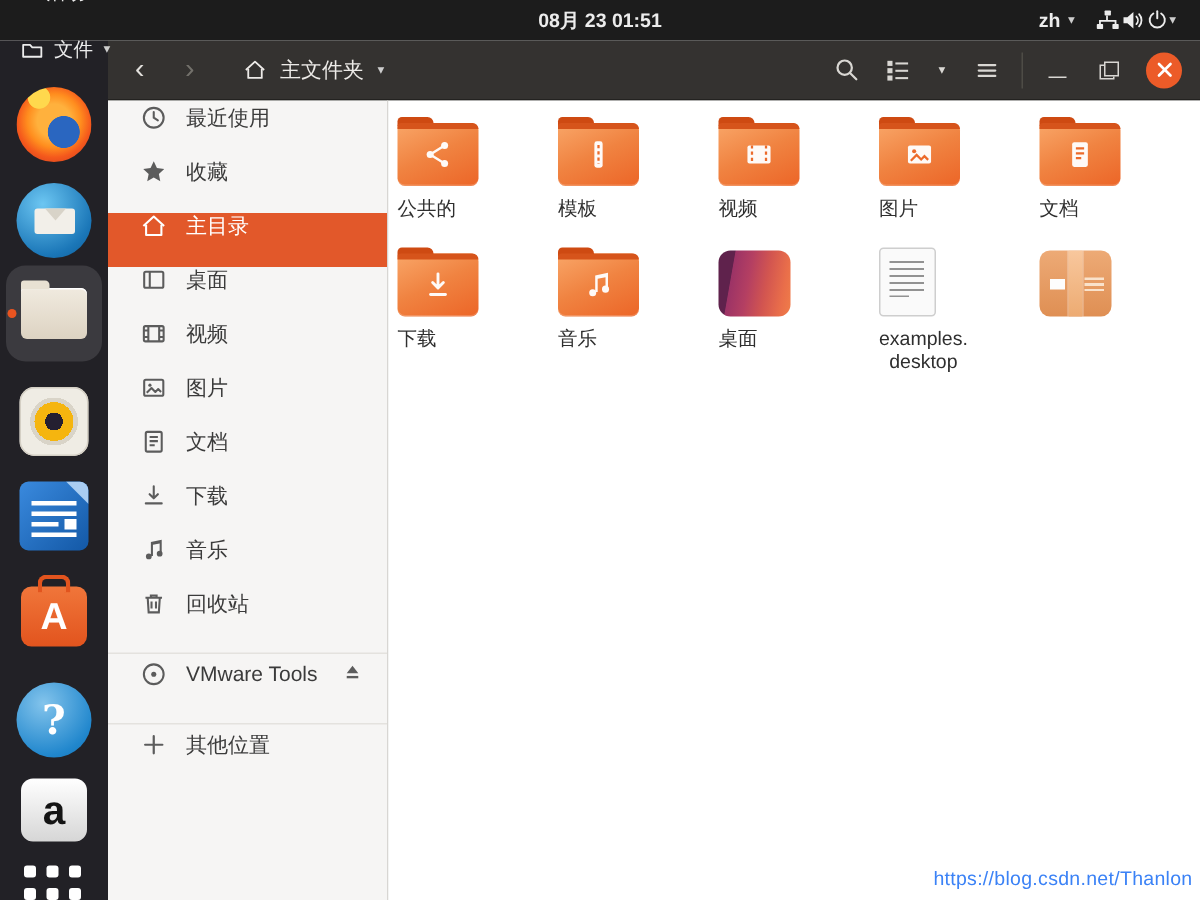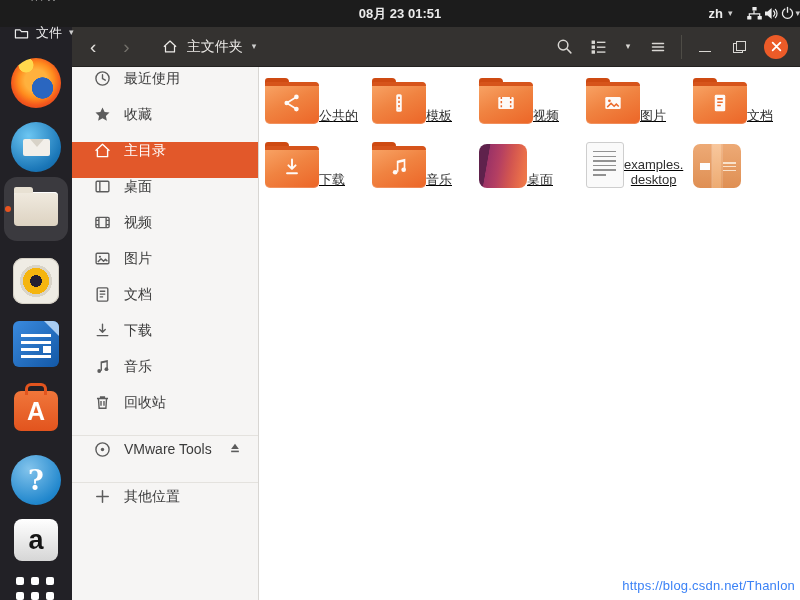--- a/index.html
+++ b/index.html
@@ -6,21 +6,21 @@
   body{width:800px;height:600px;position:relative;overflow:hidden;background:#fff;
        font-family:"Liberation Sans","DejaVu Sans",sans-serif;-webkit-font-smoothing:antialiased;}
   svg{display:block}
 
   
   .topbar{position:absolute;top:0;left:0;width:800px;height:27px;background:#1c1c1c;color:#ececec;
           display:flex;align-items:center;font-size:13px;z-index:30;}
   .tb-left{display:flex;align-items:center;gap:20px;margin-left:14px;flex-direction:column;}
   .appmenu{display:flex;align-items:center;gap:7px;}
   .tb-center{position:absolute;left:0;right:0;text-align:center;font-weight:700;pointer-events:none;}
-  .tb-right{margin-left:auto;display:flex;align-items:center;margin-right:0;}
+  .tb-right{margin-left:auto;display:flex;align-items:center;margin-right:16px;}
   .caret{font-size:9px;color:#cdcdcd;line-height:1;}
   .imeth{display:flex;align-items:center;gap:5px;font-weight:700;}
 
   
   .dock{position:absolute;left:0;top:27px;width:72px;height:573px;background:#222126;z-index:20;}
   .dock-item{position:absolute;left:0;width:72px;display:flex;justify-content:center;}
   .ic-firefox{width:50px;height:50px;border-radius:50%;
     background:radial-gradient(circle at 30% 14%,#ffd84d 0 13%,rgba(0,0,0,0) 14%),
                radial-gradient(circle at 63% 60%,#2a66c0 0 24%,rgba(0,0,0,0) 25%),
                radial-gradient(circle at 50% 45%,#ffb13d 0 30%,#ff8d1e 48%,#f4581c 66%,#d7431f 85%,#b93a10 100%);}
@@ -85,21 +85,21 @@
   .srow svg{width:17px;height:17px;flex:0 0 17px;color:#5c5c5c;}
   .srow.selected{background:#E2582A;color:#fff;}
   .srow.selected svg{color:#fff;}
   .eject{margin-left:auto;margin-right:16px;color:#5c5c5c;}
   .eject svg{width:14px;height:14px;}
   .sdiv{height:1px;background:#e4e2de;margin:5px 0;}
 
   
   .main{flex:1;position:relative;background:#fff;min-width:0;}
   .files-grid{position:absolute;left:6px;top:2px;display:grid;grid-template-columns:repeat(5,107px);}
-  .fcell{display:flex;flex-direction:row;align-items:flex-end;padding:7px 0 9px 0;text-decoration:underline;}
+  .fcell{display:flex;flex-direction:column;align-items:flex-start;padding:7px 0 9px 0;}
   .ficon{height:48px;display:flex;align-items:flex-end;justify-content:center;}
   .flabel{margin-top:7px;font-size:13px;color:#2f2f2f;text-align:center;line-height:1.2;white-space:pre-line;max-width:102px;word-break:break-all;}
 
   .folder{width:54px;height:42px;border-radius:3px 5px 5px 5px;position:relative;
     background:linear-gradient(155deg,#f9a668 0%,#f08341 48%,#ec6527 100%);
     display:flex;align-items:center;justify-content:center;box-shadow:inset 0 -1px 0 rgba(255,255,255,.2);}
   .folder::before{content:'';position:absolute;top:-4px;left:0;width:24px;height:6px;border-radius:3px 4px 0 0;background:#ce4a12;}
   .folder::after{content:'';position:absolute;top:0;left:0;right:0;height:4px;background:#d6541b;border-radius:3px 5px 0 0;}
   .emblem{position:relative;z-index:2;width:22px;height:22px;color:#fff;opacity:.96;}
   .emblem svg{width:22px;height:22px;}

